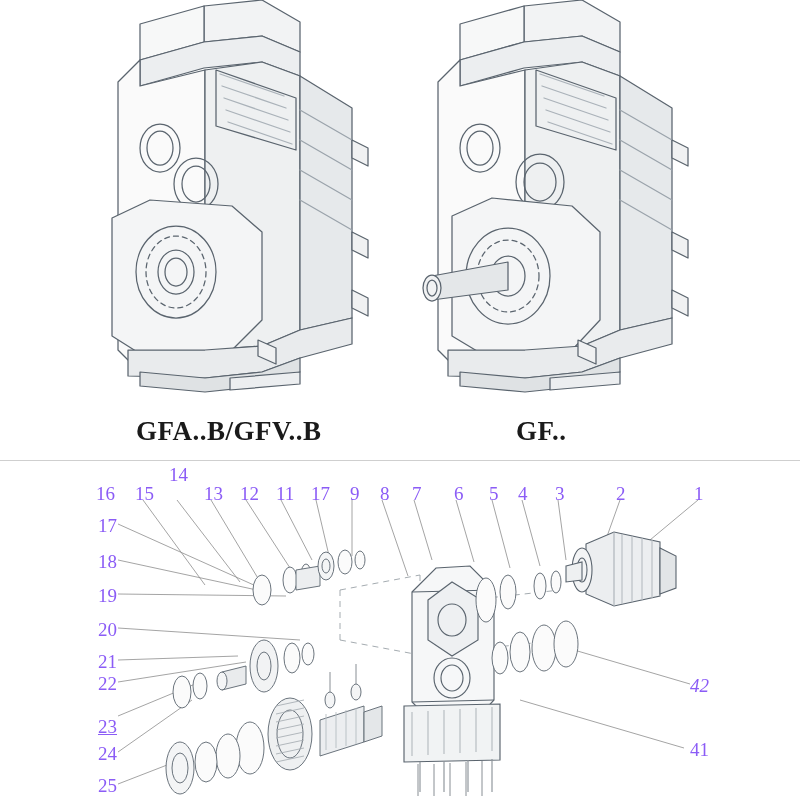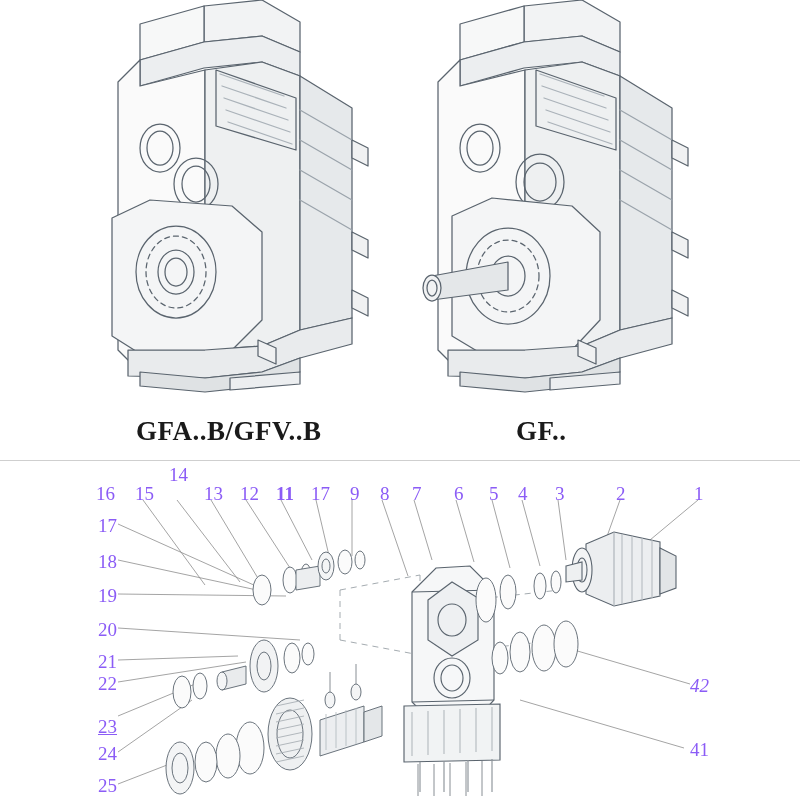--- a/index.html
+++ b/index.html
@@ -245,21 +245,21 @@
         <path d="M418 764 L418 796 M434 764 L434 796 M450 763 L450 796 M466 762 L466 796 M482 761 L482 796"></path>
       </g>
     </g>
   </svg>
 
   <div class="lbl callout" style="left:96px; top:483px;">16</div>
   <div class="lbl callout" style="left:135px; top:483px;">15</div>
   <div class="lbl callout" style="left:169px; top:464px;">14</div>
   <div class="lbl callout" style="left:204px; top:483px;">13</div>
   <div class="lbl callout" style="left:240px; top:483px;">12</div>
-  <div class="lbl callout" style="left:276px; top:483px;font-weight:bold;">11</div>
+  <div class="lbl callout" style="left:276px; top:483px;">11</div>
   <div class="lbl callout" style="left:311px; top:483px;">17</div>
   <div class="lbl callout" style="left:350px; top:483px;">9</div>
   <div class="lbl callout" style="left:380px; top:483px;">8</div>
   <div class="lbl callout" style="left:412px; top:483px;">7</div>
   <div class="lbl callout" style="left:454px; top:483px;">6</div>
   <div class="lbl callout" style="left:489px; top:483px;">5</div>
   <div class="lbl callout" style="left:518px; top:483px;">4</div>
   <div class="lbl callout" style="left:555px; top:483px;">3</div>
   <div class="lbl callout" style="left:616px; top:483px;">2</div>
   <div class="lbl callout" style="left:694px; top:483px;">1</div>

